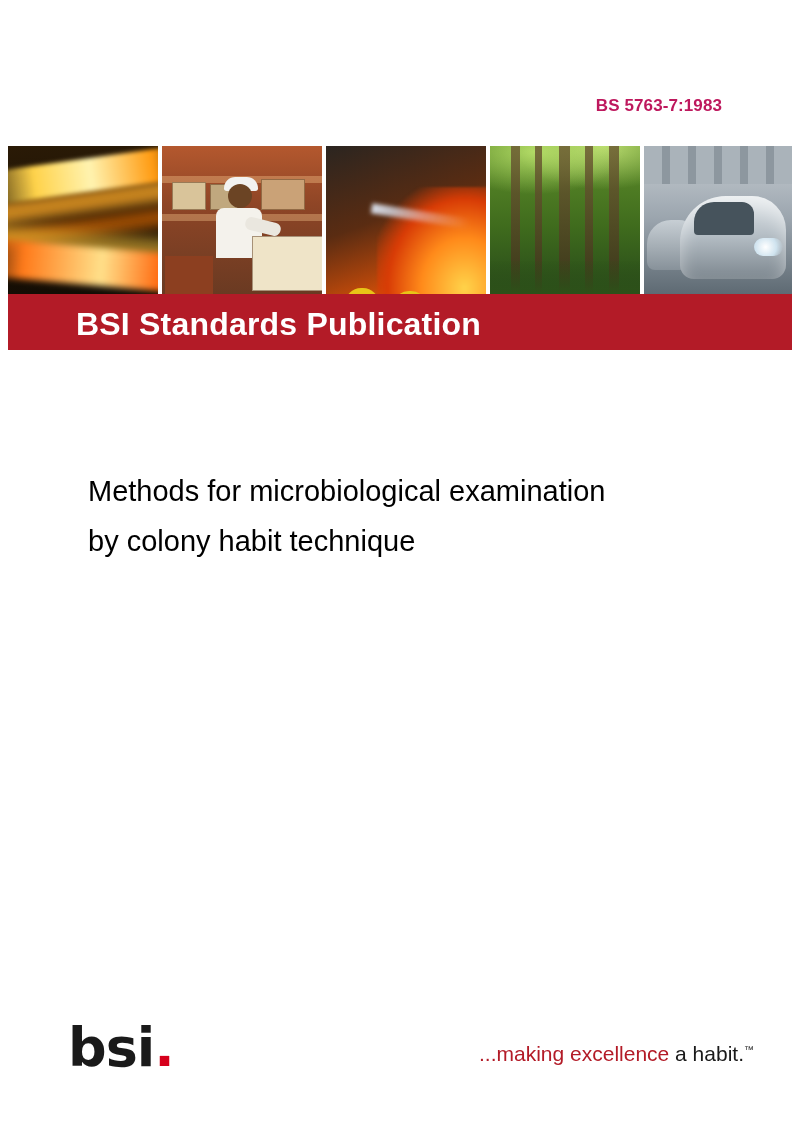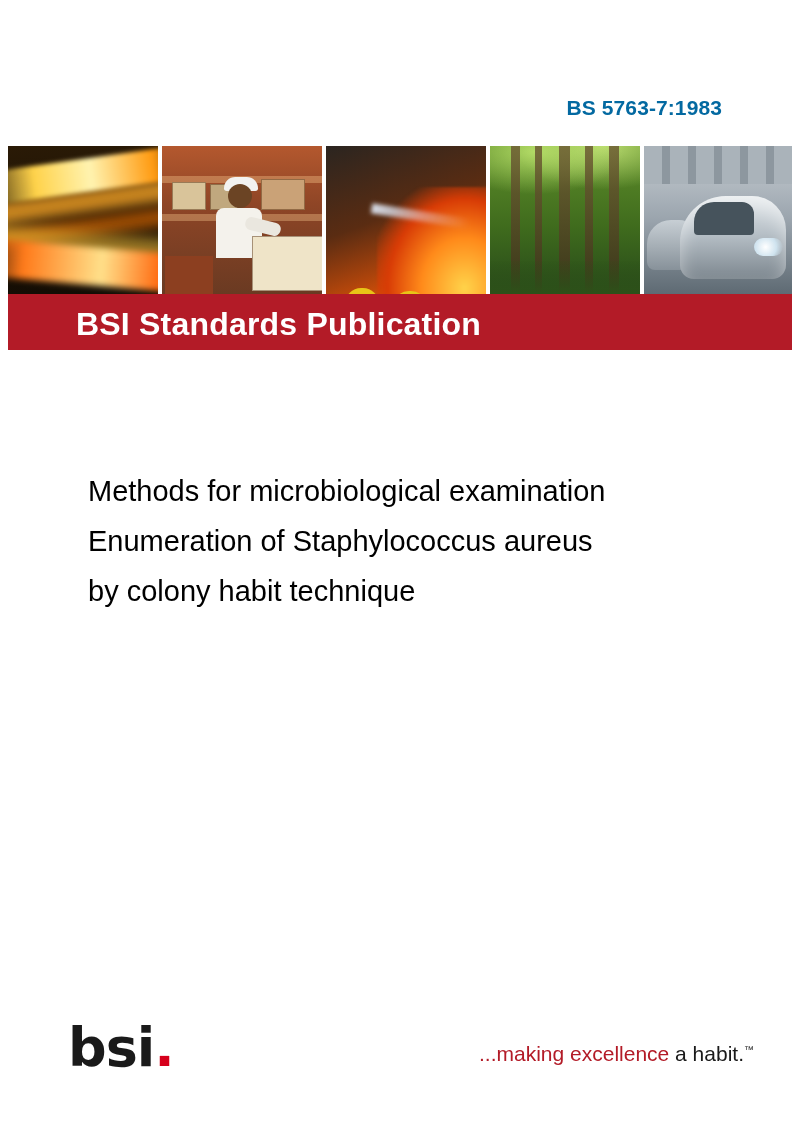--- a/index.html
+++ b/index.html
@@ -19,23 +19,23 @@
     position: absolute;
     inset: 0;
     background: #ffffff;
   }
 
   
   .std-number {
     position: absolute;
     top: 96px;
     right: 78px;
-    font-size: 21px;
+    font-size: 17px;
     font-weight: 700;
-    color: #0369a1;
+    color: #be185d;
     letter-spacing: 0.1px;
   }
 
   
   .band {
     position: absolute;
     left: 8px;
     top: 146px;
     width: 784px;
     height: 148px;
@@ -332,21 +332,20 @@
       <div class="headlight"></div>
     </div>
 
   </div>
 
   <div class="banner"></div>
   <div class="banner-text">BSI Standards Publication</div>
 
   <div class="title-block">
     <div class="title-line">Methods for microbiological examination</div>
-    <div class="title-line">Enumeration of Staphylococcus aureus</div>
     <div class="title-line">by colony habit technique</div>
   </div>
 
   <div class="bsi-logo">
     <span class="word">bsi</span><span class="word dot">.</span>
   </div>
 
   <div class="tagline">
     <span class="lead">...making excellence</span><span> a habit.</span><span class="tm">™</span>
   </div>

